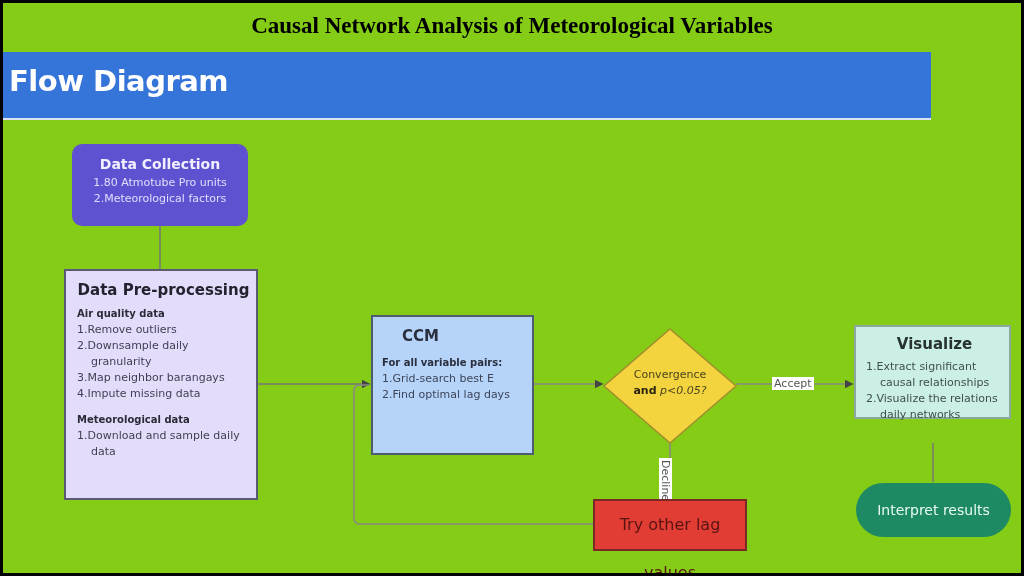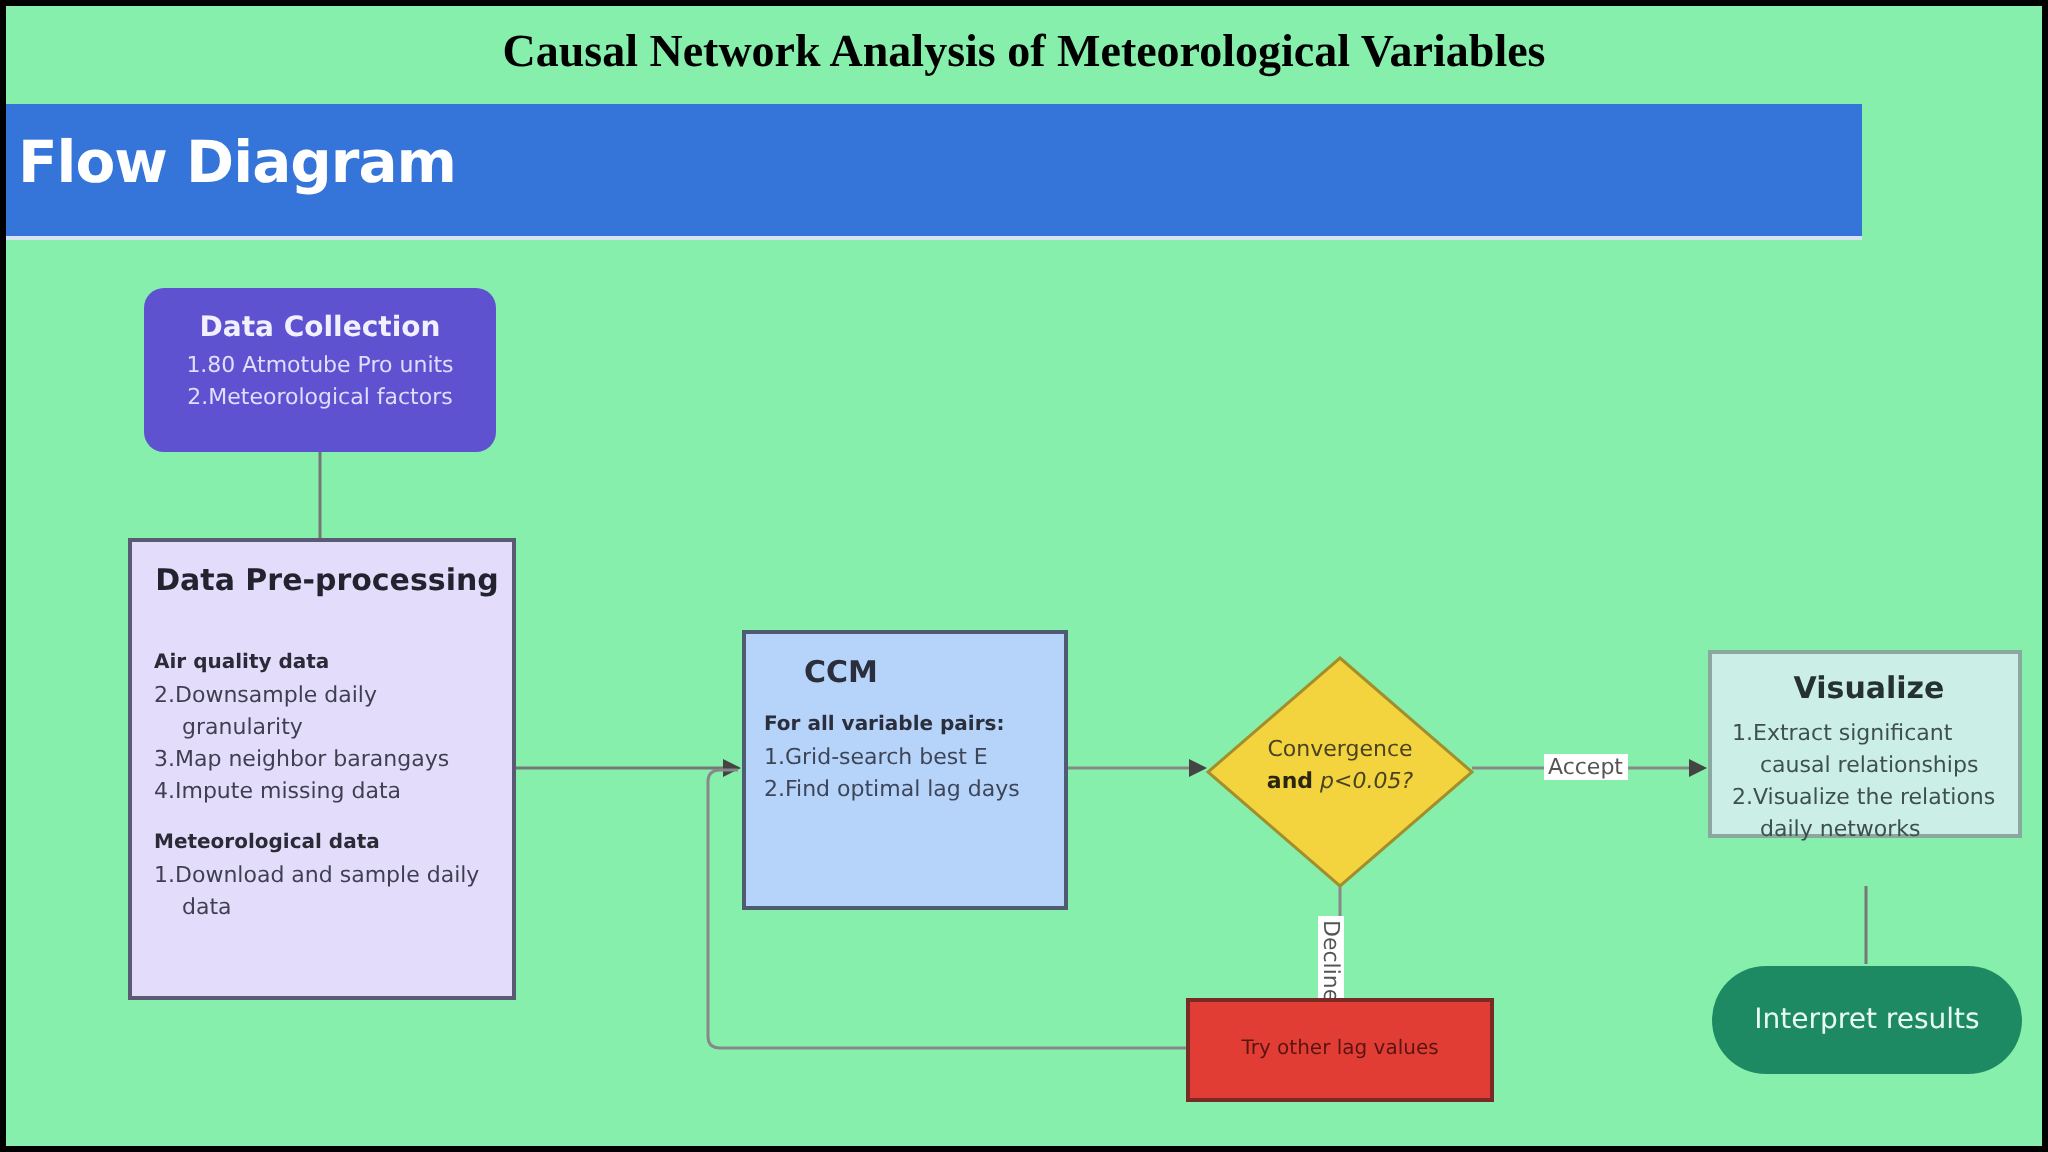--- a/index.html
+++ b/index.html
@@ -3,21 +3,21 @@
 <meta charset="utf-8">
 <style>
   html, body { margin: 0; padding: 0; }
   body {
     width: 1024px; height: 576px; position: relative; overflow: hidden;
     background: #000;
     font-family: "Liberation Sans", sans-serif;
   }
   .frame {
     position: absolute; left: 3px; top: 3px; width: 1018px; height: 570px;
-    background: #86efac; overflow: hidden;
+    background: #84cc16; overflow: hidden;
   }
   .page-title {
     position: absolute; left: 0; top: 0; width: 1018px; height: 48px;
     text-align: center; line-height: 46px;
     font-family: "Liberation Serif", serif; font-weight: bold; font-size: 23px; color: #000;
   }
   .banner {
     position: absolute; left: 0; top: 49px; width: 928px; height: 66px;
     background: #3574d8; border-bottom: 2px solid #d8e4f4;
   }
@@ -32,21 +32,21 @@
     background: #5e52d0; border-radius: 10px; color: #e8e6ff; text-align: center;
     padding-top: 12px;
   }
   .n-collect .h { font-weight: bold; font-size: 14px; color: #f2f0ff; margin-bottom: 3px; }
   .n-collect .li { font-size: 11px; line-height: 16px; color: #e0ddff; }
   .n-pre {
     left: 61px; top: 266px; width: 194px; height: 231px;
     background: #e3ddfb; border: 2px solid #5a5a74; color: #2b2b38;
     padding: 10px 6px 0 11px;
   }
-  .n-pre .h { font-weight: bold; font-size: 15px; text-align: center; margin-bottom: 27px; color: #232330; }
+  .n-pre .h { font-weight: bold; font-size: 15px; text-align: center; margin-bottom: 9px; color: #232330; }
   .sub { font-weight: bold; font-size: 10px; margin-bottom: 3px; }
   .li { font-size: 11px; line-height: 16px; }
   .n-pre .li { color: #3f3f52; }
   .gap { height: 12px; }
   .n-ccm {
     left: 368px; top: 312px; width: 163px; height: 140px;
     background: #b6d3fa; border: 2px solid #4f5b70; color: #2b2f3d;
     padding: 10px 8px 0 9px;
   }
   .n-ccm .h { font-weight: bold; font-size: 15px; margin-left: 20px; margin-bottom: 12px; }
@@ -59,21 +59,21 @@
   .n-vis .h { font-weight: bold; font-size: 15px; text-align: center; margin-bottom: 6px; color: #263230; }
   .n-vis .li { color: #3f4f4c; }
   .n-interp {
     left: 853px; top: 480px; width: 155px; height: 54px;
     background: #1e8a63; border-radius: 27px; text-align: center;
     line-height: 54px; font-weight: normal; font-size: 14px; color: #e8fbf2;
   }
   .n-try {
     left: 590px; top: 496px; width: 154px; height: 52px;
     background: #e13d35; border: 2px solid #7a2a26; text-align: center;
-    line-height: 48px; font-size: 10px; color: #5a1512;
+    line-height: 48px; font-size: 16px; color: #5a1512;
   }
   .diamond-text {
     position: absolute; left: 601px; top: 364px; width: 132px; text-align: center;
     font-family: "DejaVu Sans", sans-serif; font-size: 11px; line-height: 16px; color: #4a4320;
   }
   .diamond-text b { color: #2a2610; text-align: center; }
   .diamond-text i { color: #4a4320; }
   .edge-label {
     position: absolute; font-family: "DejaVu Sans", sans-serif; font-size: 11px; color: #555;
     background: #fff;
@@ -120,20 +120,21 @@
 
   <div class="node n-collect">
     <div class="h">Data Collection</div>
     <div class="li">1.80 Atmotube Pro units</div>
     <div class="li">2.Meteorological factors</div>
   </div>
 
   <div class="node n-pre">
     <div class="h">Data Pre-processing</div>
     <div class="sub">Air quality data</div>
+    <div class="li">1.Remove outliers</div>
     <div class="li">2.Downsample daily</div>
     <div class="li" style="padding-left:14px">granularity</div>
     <div class="li">3.Map neighbor barangays</div>
     <div class="li">4.Impute missing data</div>
     <div class="gap"></div>
     <div class="sub">Meteorological data</div>
     <div class="li">1.Download and sample daily</div>
     <div class="li" style="padding-left:14px">data</div>
   </div>
 

